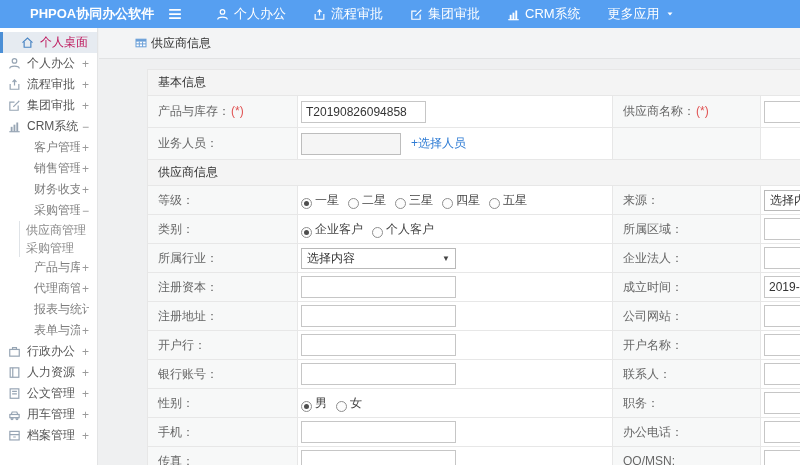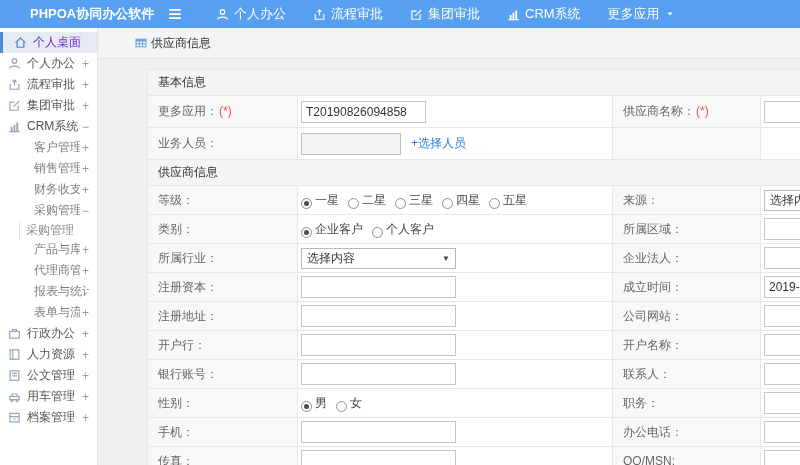--- a/index.html
+++ b/index.html
@@ -22,21 +22,21 @@
   .side-item{display:flex;align-items:center;height:21px;font-size:12px;color:#555;
              padding:0 8px;cursor:pointer;position:relative;white-space:nowrap;}
   .side-item .s-label{flex:1;margin-left:6px;overflow:hidden;}
   .side-item .s-exp{color:#9a9a9a;font-size:12px;margin-left:2px;}
   .side-item .icn{color:#97a5b4;}
   .side-item.lvl1{padding-left:17px;color:#7d7d7d;}
   .side-item.lvl1 .s-label{margin-left:17px;}
   .side-item.lvl2{padding-left:26px;height:18px;color:#8a8a8a;}
   .side-item.lvl2 .s-label{margin-left:0;}
   .side-item.lvl2::before{content:"";position:absolute;left:19px;top:0;bottom:0;width:1px;background:#dfe3e7;}
-  .side-item.active{background:#e6ebf1;border-left:3px solid #4b8fd6;padding-left:11px;color:#6d28d9;}
+  .side-item.active{background:#e6ebf1;border-left:3px solid #4b8fd6;padding-left:18px;color:#be185d;}
   .side-item.active .icn{color:#4b86c4;}
 
   
   .main{position:absolute;left:99px;top:28px;right:0;bottom:0;overflow:hidden;}
   .tabstrip{height:30px;display:flex;align-items:center;padding-left:28px;
             background:#f3f4f5;border-bottom:1px solid #e1e2e3;}
   .tab{display:flex;align-items:center;gap:4px;font-size:12px;color:#333;
        padding:3px 8px;border-radius:2px;cursor:pointer;margin-right:4px;white-space:nowrap;}
   .tab.active{background:#2e7ecb;color:#fff;}
   .tab .icn svg{width:12px;height:12px;stroke-width:1;}
@@ -185,20 +185,23 @@
     </div>
     <div class="side-item lvl1">
       <span class="s-label">财务收支</span>
       <span class="s-exp">+</span>
     </div>
     <div class="side-item lvl1">
       <span class="s-label">采购管理</span>
       <span class="s-exp">−</span>
     </div>
     <div class="side-item lvl2">
+      <span class="s-label">供应商管理</span>
+    </div>
+    <div class="side-item lvl2">
       <span class="s-label">采购管理</span>
     </div>
     <div class="side-item lvl1">
       <span class="s-label">产品与库存</span>
       <span class="s-exp">+</span>
     </div>
     <div class="side-item lvl1">
       <span class="s-label">代理商管理</span>
       <span class="s-exp">+</span>
     </div>
@@ -283,21 +286,21 @@
             <col style="width: 150px;">
             <col style="width: 315px;">
             <col style="width: 148px;">
             <col style="width: 237px;">
           </colgroup>
           <tbody>
             <tr>
               <td class="sec-td" colspan="4">基本信息</td>
             </tr>
             <tr class="row-s0">
-              <td class="lbl"><span>更多应用：</span><span class="req">(*)</span></td>
+              <td class="lbl"><span>产品与库存：</span><span class="req">(*)</span></td>
               <td class="val"><input class="ipt" type="text" value="T20190826094858" style="width: 125px;"></td>
               <td class="lbl"><span>供应商名称：</span><span class="req">(*)</span></td>
               <td class="val"><input class="ipt" type="text" value="" style="width: 155px;"></td>
             </tr>
             <tr class="row-s0">
               <td class="lbl"><span>业务人员：</span></td>
               <td class="val"><input class="ipt gray" type="text" value="" style="width: 100px;"><a class="plink">+选择人员</a></td>
               <td class="lbl"></td>
               <td class="val"></td>
             </tr>

